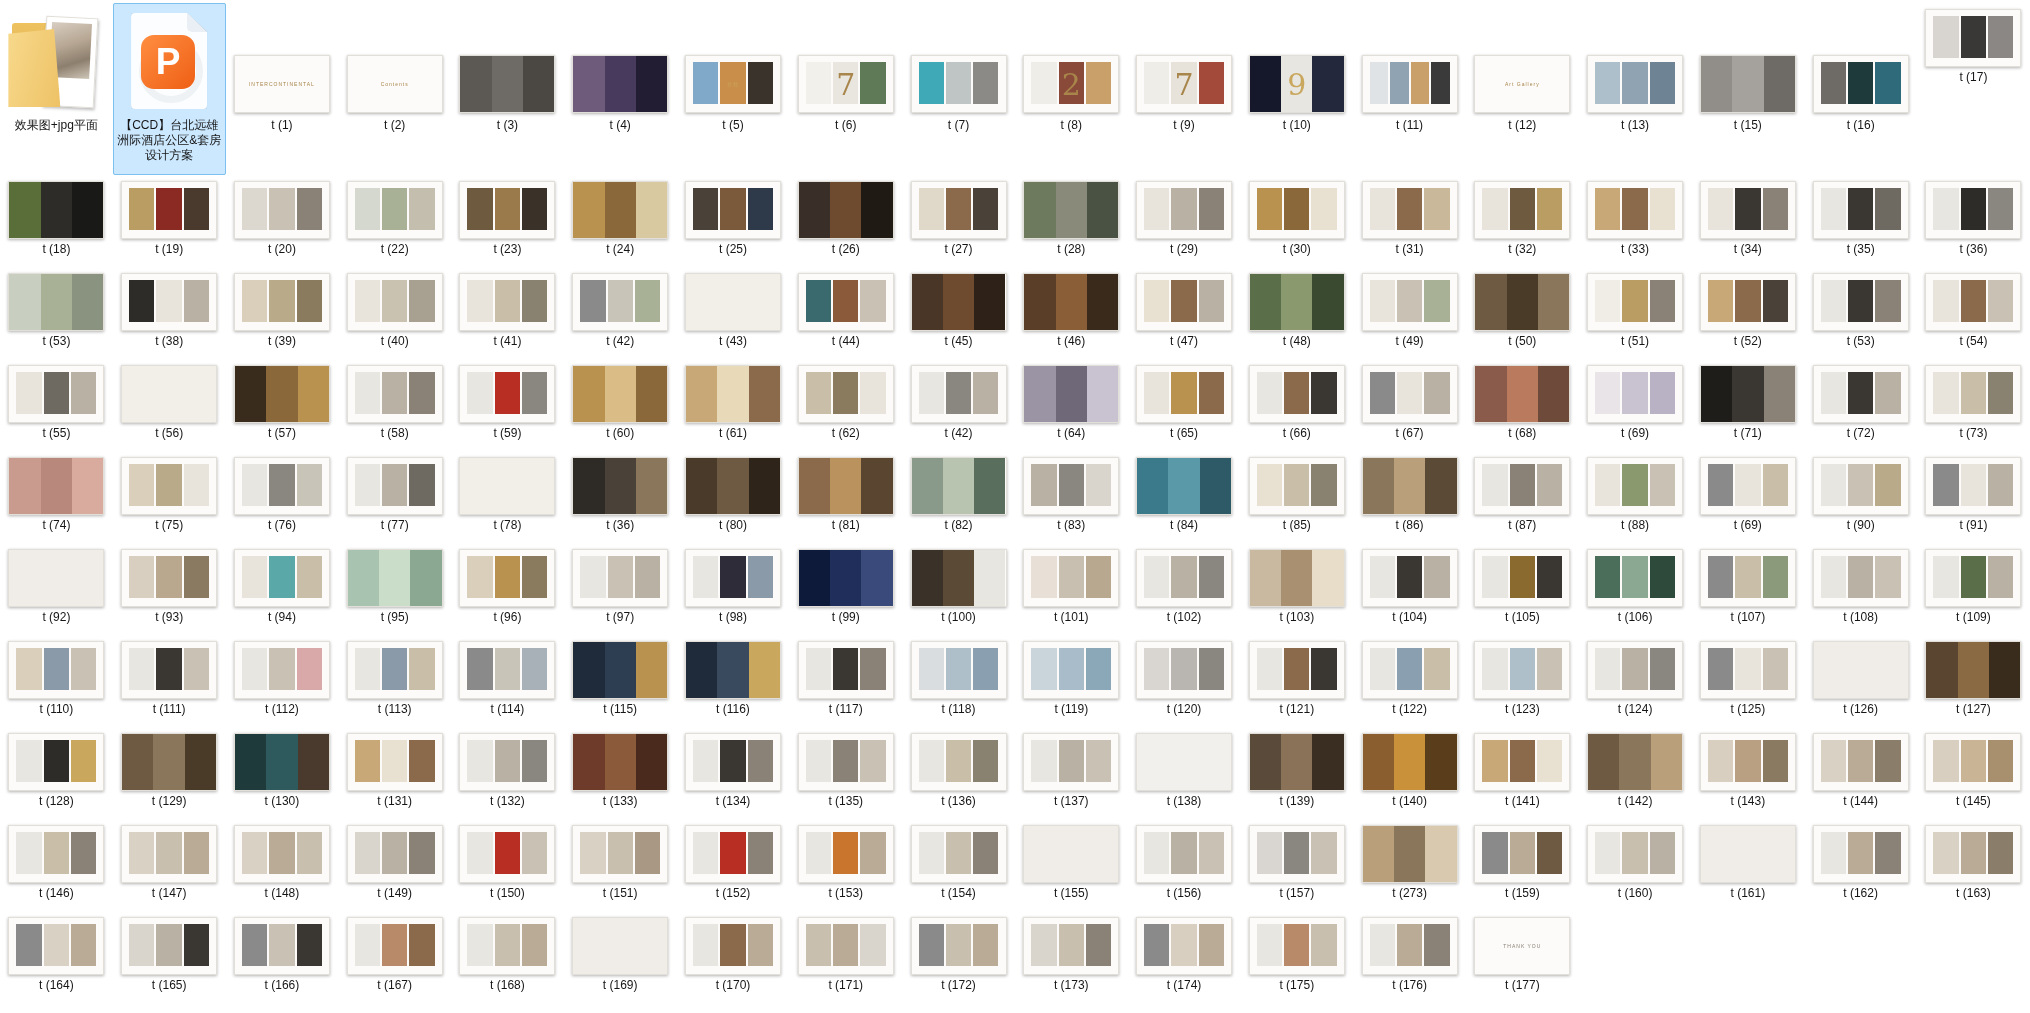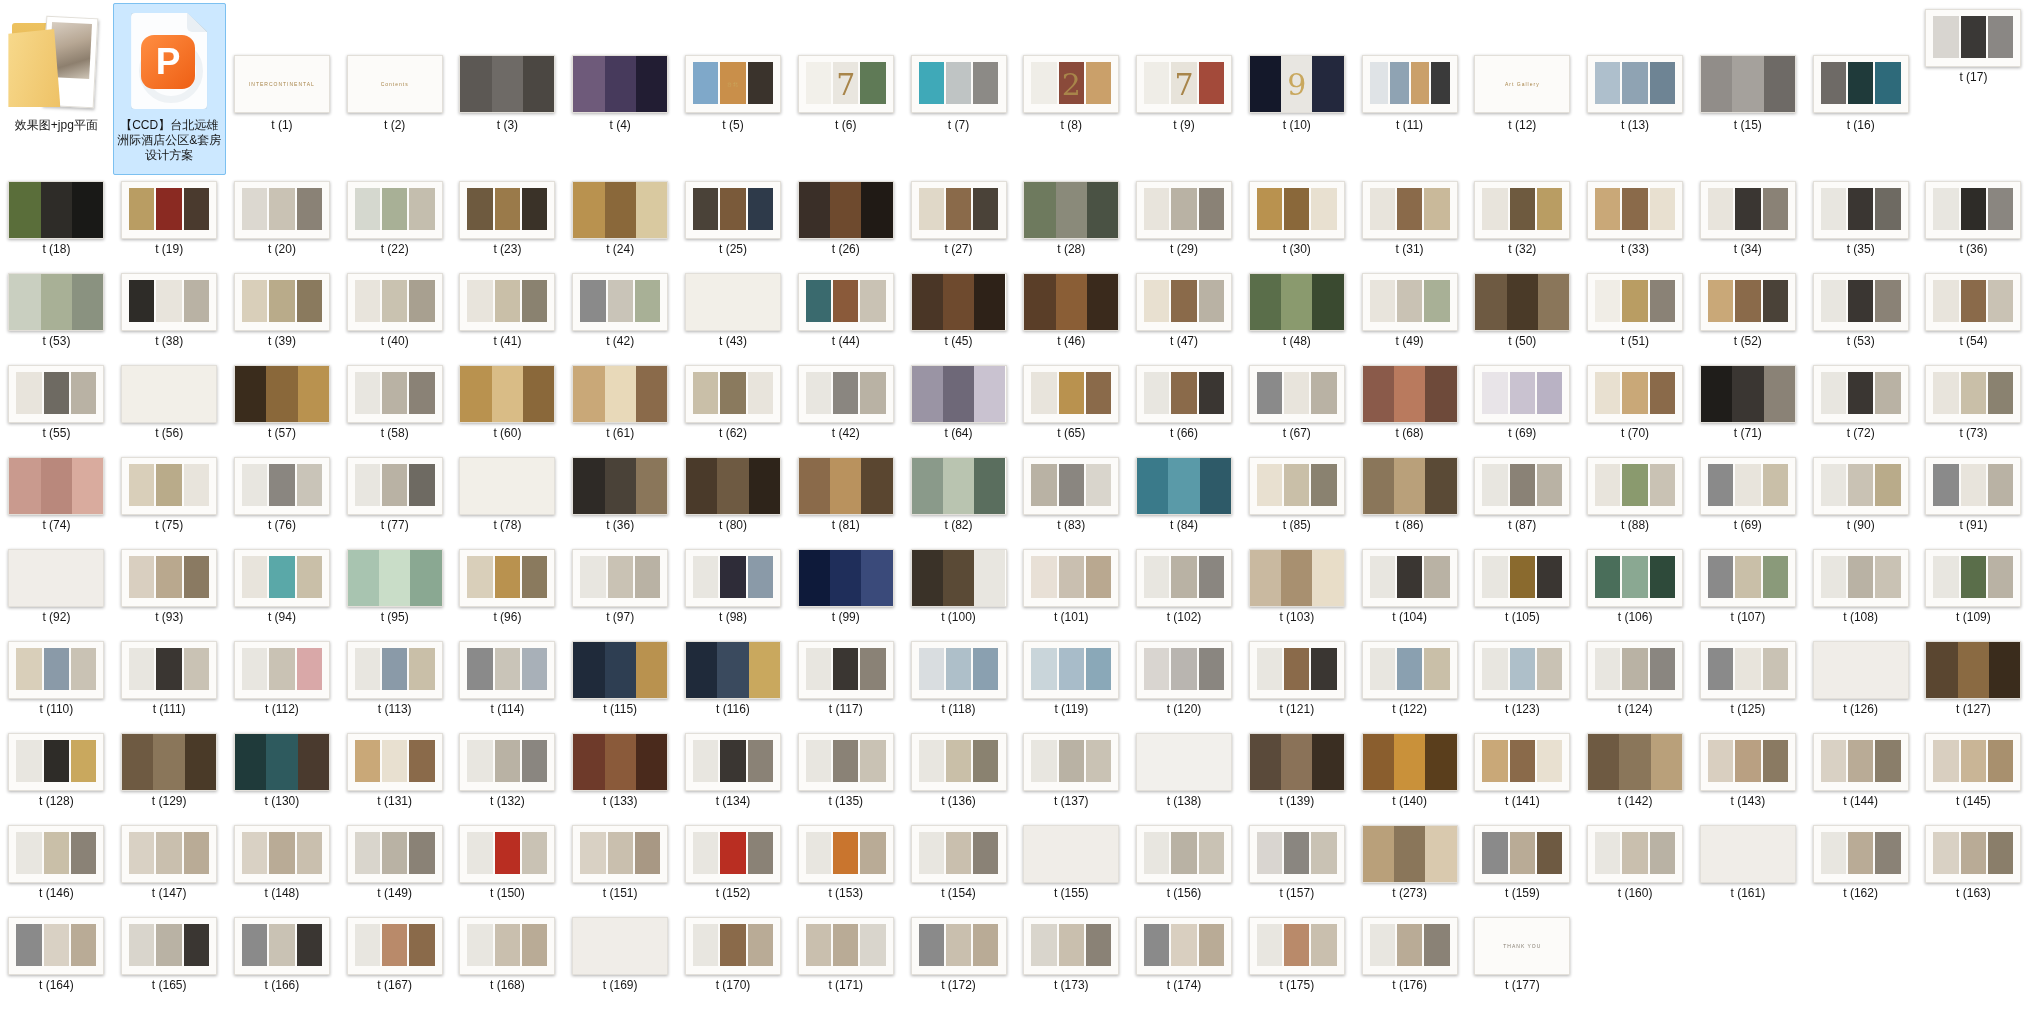--- a/index.html
+++ b/index.html
@@ -739,20 +739,32 @@
             <div class="strip" style="background: rgb(232, 230, 224);"></div>
             <div class="strip" style="background: rgb(185, 178, 164);"></div>
             <div class="strip" style="background: rgb(138, 130, 118);"></div>
           </div>
         </div>
       </div>
     <div class="label">t (58)</div>
   </div>
     <div class="tile">
     <div class="thumbwrap">
+        <div class="slide">
+          <div class="strips">
+            <div class="strip" style="background: rgb(232, 230, 224);"></div>
+            <div class="strip" style="background: rgb(185, 46, 34);"></div>
+            <div class="strip" style="background: rgb(138, 134, 128);"></div>
+          </div>
+        </div>
+      </div>
+    <div class="label">t (59)</div>
+  </div>
+    <div class="tile">
+    <div class="thumbwrap">
         <div class="slide full">
           <div class="strips">
             <div class="strip" style="background: rgb(185, 146, 79);"></div>
             <div class="strip" style="background: rgb(217, 188, 134);"></div>
             <div class="strip" style="background: rgb(138, 104, 58);"></div>
           </div>
         </div>
       </div>
     <div class="label">t (60)</div>
   </div>
@@ -859,32 +871,20 @@
             <div class="strip" style="background: rgb(232, 228, 232);"></div>
             <div class="strip" style="background: rgb(201, 194, 208);"></div>
             <div class="strip" style="background: rgb(185, 178, 196);"></div>
           </div>
         </div>
       </div>
     <div class="label">t (69)</div>
   </div>
     <div class="tile">
     <div class="thumbwrap">
-        <div class="slide">
-          <div class="strips">
-            <div class="strip" style="background: rgb(232, 224, 208);"></div>
-            <div class="strip" style="background: rgb(201, 168, 120);"></div>
-            <div class="strip" style="background: rgb(138, 106, 74);"></div>
-          </div>
-        </div>
-      </div>
-    <div class="label">t (70)</div>
-  </div>
-    <div class="tile">
-    <div class="thumbwrap">
         <div class="slide full">
           <div class="strips">
             <div class="strip" style="background: rgb(31, 29, 26);"></div>
             <div class="strip" style="background: rgb(58, 54, 50);"></div>
             <div class="strip" style="background: rgb(138, 130, 118);"></div>
           </div>
         </div>
       </div>
     <div class="label">t (71)</div>
   </div>

